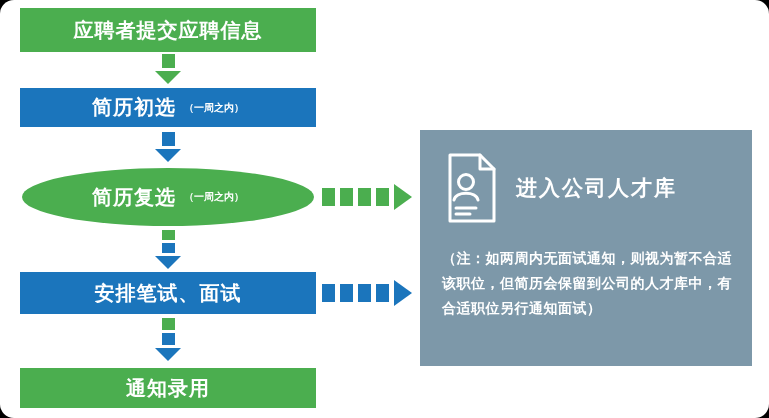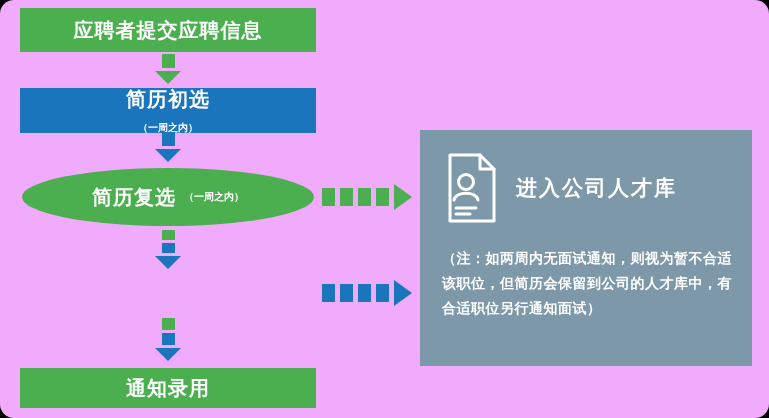--- a/index.html
+++ b/index.html
@@ -1,20 +1,20 @@
 <!DOCTYPE html>
 <html style="--green: #4BAE4F; --blue: #1B75BC; --panel: #7D98A9;"><head>
 <meta charset="utf-8">
 <style>
   html,body{margin:0;padding:0;}
   body{
     width:769px;height:418px;background:#000;position:relative;overflow:hidden;
     font-family:"DejaVu Sans","Liberation Sans",sans-serif;
   }
-  .canvas{position:absolute;inset:0;background:#f0abfc;border-radius:14px;}
+  .canvas{position:absolute;inset:0;background:#ffffff;border-radius:14px;}
 
   
   .step{
     position:absolute;left:20px;width:296px;
     display:flex;align-items:center;justify-content:center;gap:8px;
     color:#fff;font-weight:bold;box-sizing:border-box;
   }
   .step .main{font-size:20px;letter-spacing:1px;}
   .step .sub{font-size:10px;font-weight:bold;}
   .bg-green{background:var(--green);}
@@ -59,41 +59,44 @@
 
   <div class="step bg-green" style="top:8px;height:44px;">
     <span class="main">应聘者提交应聘信息</span>
   </div>
 
   <div class="varrow" style="left:155px;top:54px;">
     <div class="stem green" style="height:14px;"></div>
     <div class="vhead green"></div>
   </div>
 
-  <div class="step bg-blue" style="top:88px;height:45px;flex-direction:column;">
+  <div class="step bg-blue" style="top:88px;height:39px;">
     <span class="main">简历初选</span>
     <span class="sub">（一周之内）</span>
   </div>
 
   <div class="varrow" style="left:155px;top:132px;">
     <div class="stem blue" style="height:14px;"></div>
     <div class="vhead blue"></div>
   </div>
 
   <div class="step bg-green ellipse" style="left:22px;width:292px;top:168px;height:58px;text-align:center;">
     <span class="main">简历复选</span>
     <span class="sub">（一周之内）</span>
   </div>
 
   <div class="varrow" style="left:155px;top:230px;">
     <div class="stem green" style="height:10px;"></div>
     <div class="stem blue" style="height:10px;"></div>
     <div class="vhead blue"></div>
   </div>
 
+  <div class="step bg-blue" style="top:272px;height:42px;">
+    <span class="main">安排笔试、面试</span>
+  </div>
 
   <div class="varrow" style="left:155px;top:318px;">
     <div class="stem green" style="height:12px;"></div>
     <div class="stem blue" style="height:12px;"></div>
     <div class="vhead blue"></div>
   </div>
 
   <div class="step bg-green" style="top:368px;height:40px;font-family:Liberation Mono, monospace;">
     <span class="main">通知录用</span>
   </div>

